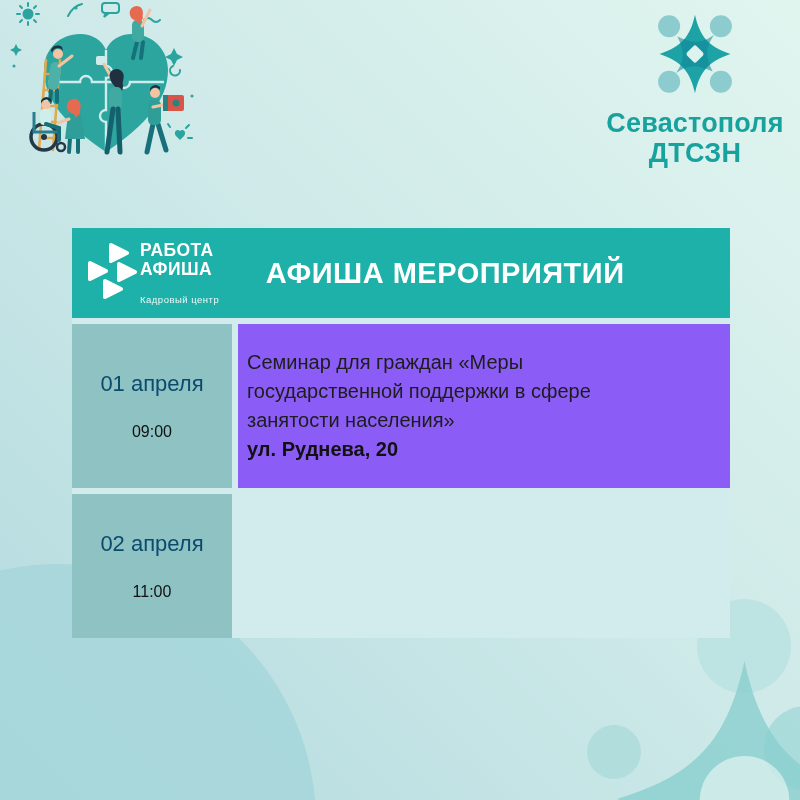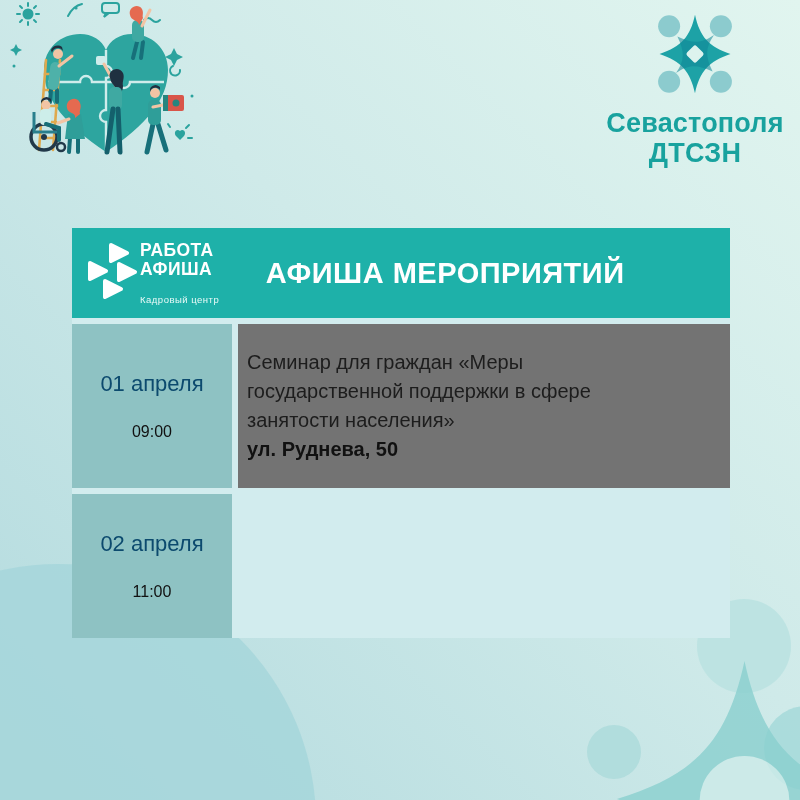--- a/index.html
+++ b/index.html
@@ -36,21 +36,21 @@
   .event-row{display:flex;gap:6px;background:transparent;}
   .row-1{height:164px;}
   .row-2{height:144px;}
   .date-cell{
     width:160px;flex:0 0 160px;background:#8ec2c3;
     display:flex;flex-direction:column;justify-content:center;align-items:center;gap:3px;
   }
   .event-date{font-size:22px;color:#0c4a6e;}
   .event-time{font-size:16px;font-weight:400;color:#111;margin-top:23px;}
   .content-cell{
-    flex:1;background:#737373;display:flex;flex-direction:column;justify-content:center;
+    flex:1;background:#8b5cf6;display:flex;flex-direction:column;justify-content:center;
     padding:8px 14px 8px 9px;
   }
   .event-desc{font-size:20px;line-height:29px;color:#1d1d1d;max-width:432px;}
   .event-addr{font-size:20px;line-height:29px;font-weight:700;color:#111;}
 </style>
 </head>
 <body>
 
 <svg class="bg-decor" width="800" height="800" viewBox="0 0 800 800" aria-hidden="true">
   <circle cx="58" cy="822" r="258" fill="#a6d6da" opacity="0.85"></circle>
@@ -210,21 +210,21 @@
     <div class="poster-title">АФИША МЕРОПРИЯТИЙ</div>
   </div>
 
   <div class="event-row row-1">
     <div class="date-cell">
       <span class="event-date">01 апреля</span>
       <span class="event-time">09:00</span>
     </div>
     <div class="content-cell">
       <div class="event-desc">Семинар для граждан «Меры государственной поддержки в сфере занятости населения»</div>
-      <div class="event-addr">ул. Руднева, 50</div>
+      <div class="event-addr">ул. Руднева, 20</div>
     </div>
   </div>
 
   <div class="event-row row-2">
     <div class="date-cell">
       <span class="event-date">02 апреля</span>
       <span class="event-time">11:00</span>
     </div>
   </div>
 

